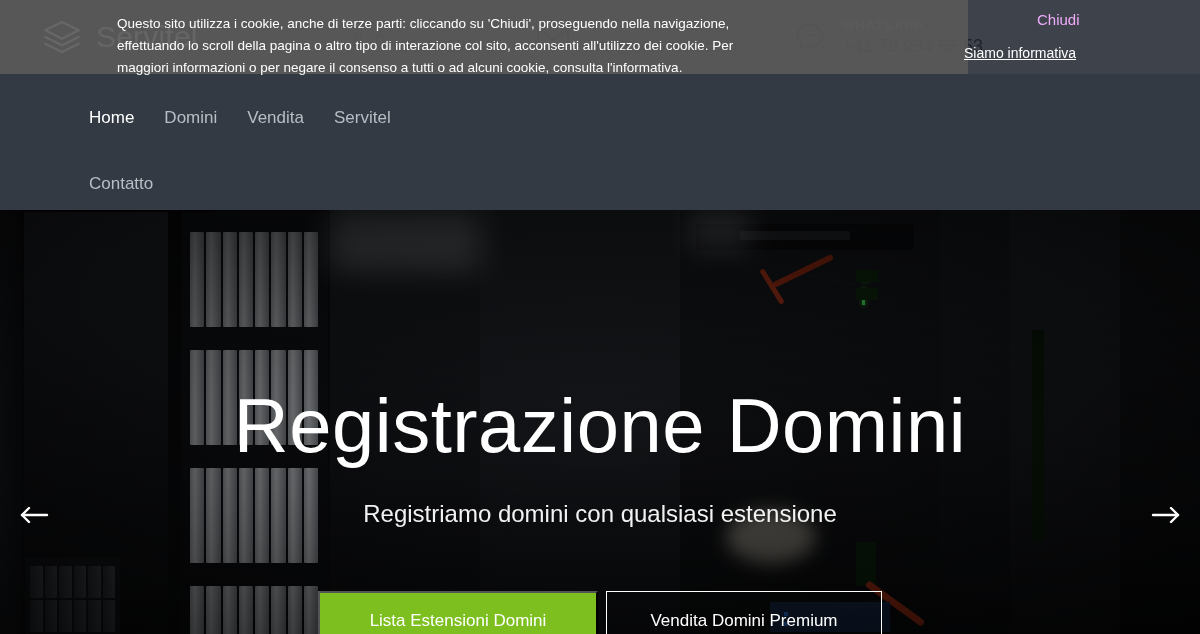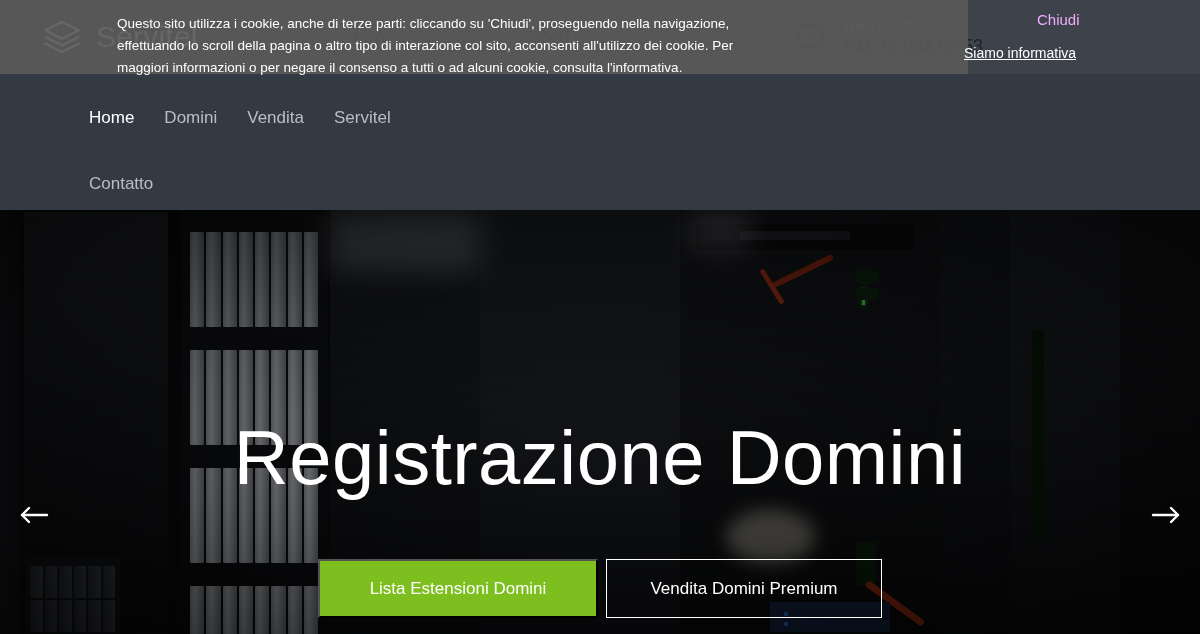--- a/index.html
+++ b/index.html
@@ -81,21 +81,20 @@
   .ledb { position: absolute; width: 4px; height: 4px; background: #2a6fd8; }
   .hero-vignette {
     position: absolute; inset: 0;
     background:
       radial-gradient(ellipse 75% 70% at 50% 52%, rgba(0,0,0,.30) 0%, rgba(0,0,0,.62) 62%, rgba(0,0,0,.80) 100%);
   }
   .hero-content {
     position: absolute; inset: 0; z-index: 5;
     display: flex; flex-direction: column; align-items: center;
     padding-top: 178px;
-    margin-top: 32px;
   }
   .hero-title {
     font-size: 76px; color: #ffffff; font-weight: 400; letter-spacing: .5px;
     line-height: 1; text-align: center; white-space: nowrap;
   }
   .hero-sub {
     margin-top: 36px; font-size: 24px; color: #f2f2f2; text-align: center;
     font-weight: 400;
   }
   .hero-btns {
@@ -316,20 +315,21 @@
       <div style="position:absolute;left:1032px;top:120px;width:12px;height:210px;background:#0a1c0a;"></div>
 
       <div style="position:absolute;left:330px;top:0;width:150px;height:60px;background:#aeb2b8;opacity:.45;filter:blur(14px);"></div>
       <div style="position:absolute;left:690px;top:0;width:60px;height:40px;background:#c4c8cd;opacity:.35;filter:blur(12px);"></div>
     </div>
 
     <div class="hero-vignette"></div>
 
     <div class="hero-content">
       <h1 class="hero-title">Registrazione Domini</h1>
+      <p class="hero-sub">Registriamo domini con qualsiasi estensione</p>
       <div class="hero-btns">
         <button class="btn btn-primary">Lista Estensioni Domini</button>
         <button class="btn btn-ghost">Vendita Domini Premium</button>
       </div>
     </div>
   </section>
 
   <div class="arrow left">
     <svg viewBox="0 0 40 34" fill="none" stroke="currentColor" stroke-width="2.4" stroke-linecap="round" stroke-linejoin="round">
       <path d="M33 17 H8"></path>

